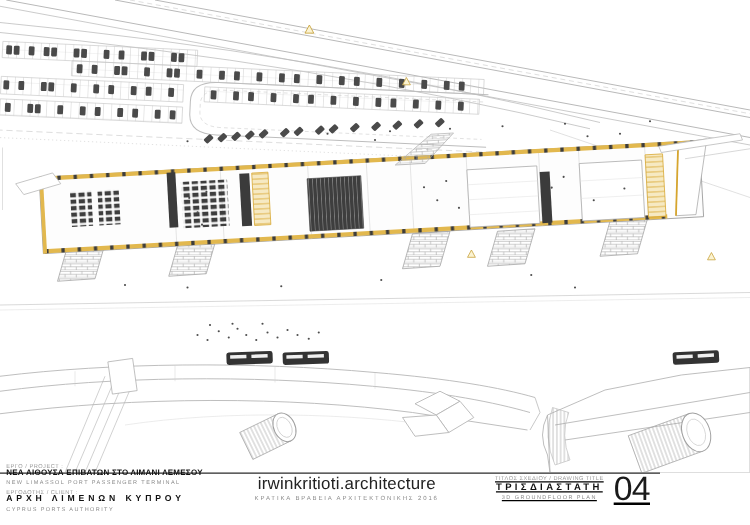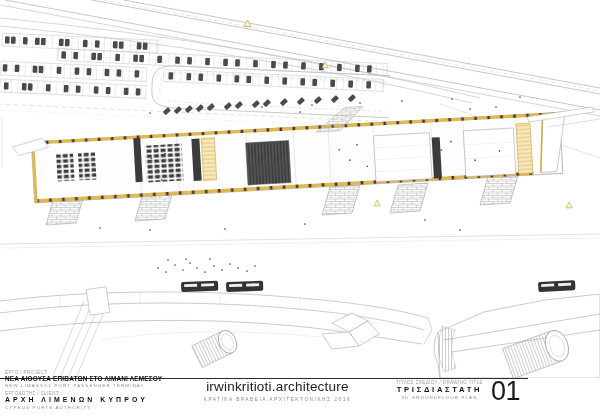--- a/index.html
+++ b/index.html
@@ -12,21 +12,21 @@
          padding:3px 8px 20px 5px;}
   .tb-left{width:198px;display:flex;flex-direction:column;justify-content:center;}
   .lbl{font-size:4.5px;color:#9a9a9a;letter-spacing:.4px;line-height:1.2;}
   .t-el{font-size:6.4px;font-weight:bold;color:#101010;letter-spacing:.2px;line-height:1.25;}
   .t-el.sp{letter-spacing:3.1px;font-size:6.9px;}
   .t-en{font-size:4.4px;color:#8a8a8a;letter-spacing:1.15px;line-height:1.3;margin-bottom:2px;}
   .tb-center{flex:1;display:flex;flex-direction:column;align-items:center;justify-content:center;}
   .studio{font-size:13.5px;color:#222;letter-spacing:.2px;line-height:1.05;}
   .squiggle{margin:1px 0 1px 0;}
   .award{font-size:4.8px;color:#8a8a8a;letter-spacing:1.5px;}
-  .tb-right{width:168px;display:flex;align-items:center;justify-content:flex-end;gap:8px;}
+  .tb-right{width:168px;display:flex;align-items:center;justify-content:flex-end;gap:8px;text-decoration:underline;}
   .tb-right-text{display:flex;flex-direction:column;align-items:center;}
   .dt{font-size:7.6px;font-weight:bold;letter-spacing:2.7px;color:#101010;line-height:1.25;}
   .sheetno{font-size:27px;color:#1a1a1a;line-height:1;letter-spacing:-.5px;}
 </style>
 </head>
 <body>
 
 <div class="sheet">
   <div class="drawing">
     <svg width="600" height="378" viewBox="0 0 600 378" xmlns="http://www.w3.org/2000/svg">
@@ -352,16 +352,16 @@
         </g>
       </svg>
       <div class="award">ΚΡΑΤΙΚΑ ΒΡΑΒΕΙΑ ΑΡΧΙΤΕΚΤΟΝΙΚΗΣ 2016</div>
     </div>
     <div class="tb-right">
       <div class="tb-right-text">
         <div class="lbl">ΤΙΤΛΟΣ ΣΧΕΔΙΟΥ / DRAWING TITLE</div>
         <div class="dt">ΤΡΙΣΔΙΑΣΤΑΤΗ</div>
         <div class="t-en">3D GROUNDFLOOR PLAN</div>
       </div>
-      <div class="sheetno">01</div>
+      <div class="sheetno">04</div>
     </div>
   </footer>
 </div>
 
 </body></html>

